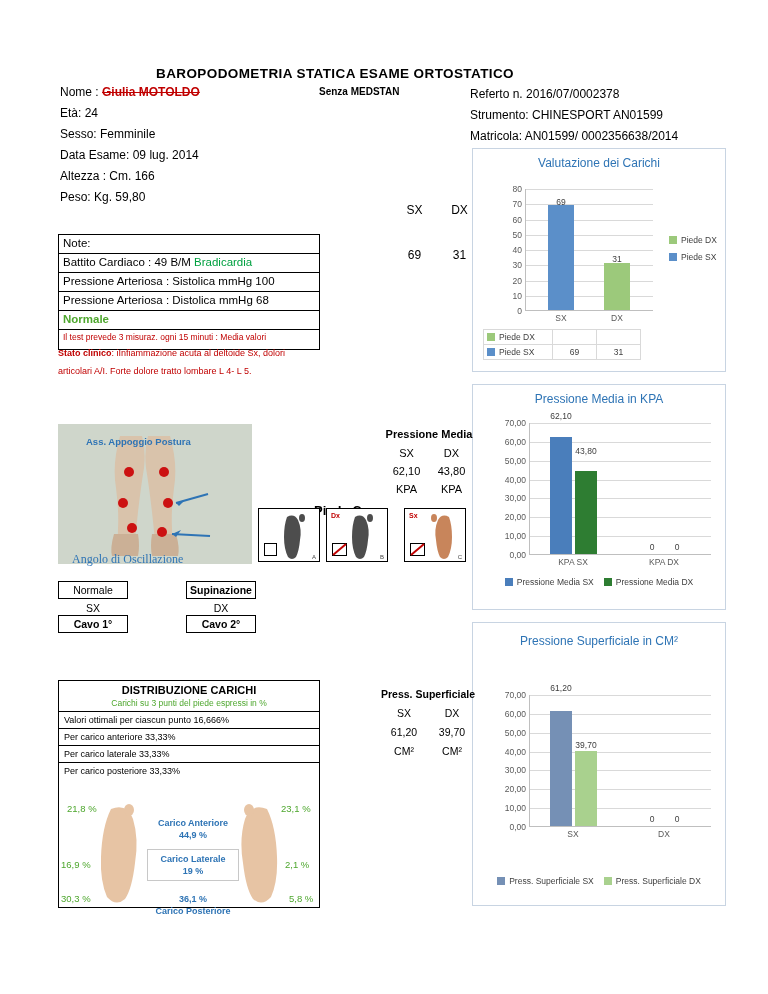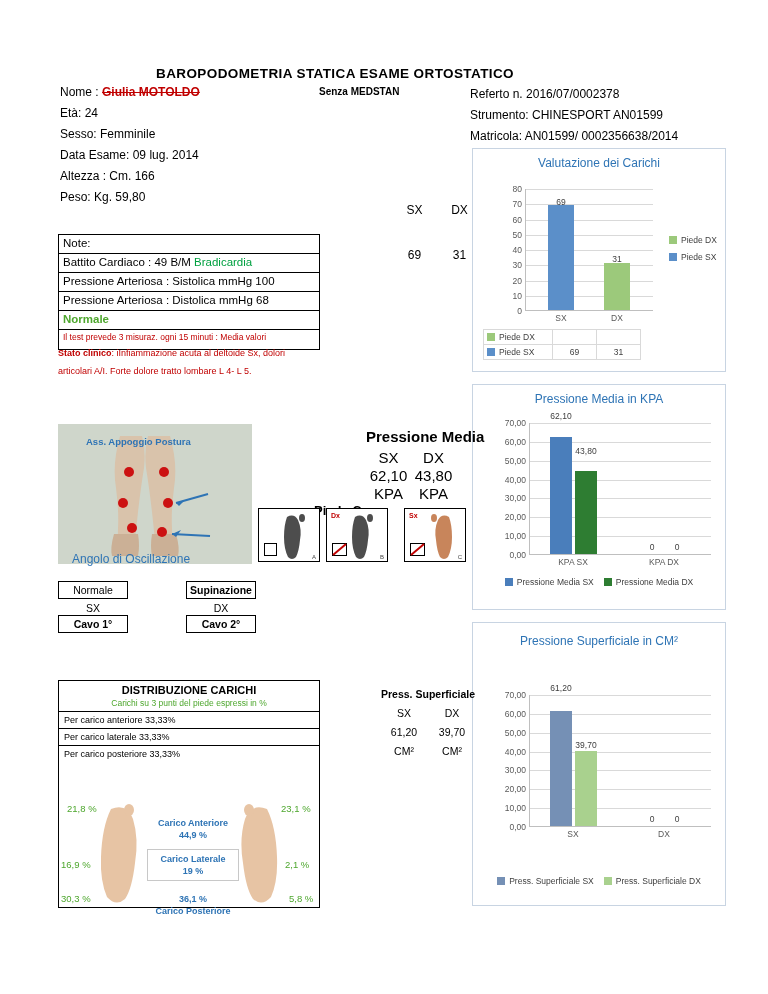--- a/index.html
+++ b/index.html
@@ -79,35 +79,35 @@
 
   
   #panel2 { left:436px; top:384px; width:254px; height:226px; }
   #panel3 { left:436px; top:622px; width:254px; height:284px; }
 
   .hleg { position:absolute; display:flex; justify-content:center; width:100%;
           font-size:8.5px; color:#404040; }
   .hleg .li { display:flex; align-items:center; margin:0 5px; }
 
   
-  .pm-block { position:absolute; left:330px; top:428px; font-size:15px; text-align:center;}
+  .pm-block { position:absolute; left:348px; top:428px; font-size:11px; text-align:center;}
   .pm-block .hd { font-weight:bold; margin-bottom:4px;}
   .pm-block .row { display:flex; }
   .pm-block .c { width:45px; text-align:center; line-height:18px; }
   .ps-block { position:absolute; left:344px; top:688px; font-size:10.5px; text-align:center;}
   .ps-block .hd { font-weight:bold; margin-bottom:4px;}
   .ps-block .row { display:flex; }
   .ps-block .c { width:48px; text-align:center; line-height:19px; }
 
   
   .legs { position:absolute; left:22px; top:424px; width:194px; height:140px;
           background:#cfd6cb; overflow:hidden; }
   .legsvg { position:absolute; left:0; top:0; }
   .legs-cap1 { position:absolute; left:50px; top:436px; color:#2e74b5; font-size:9.5px; font-weight:bold;}
-  .legs-cap2 { position:absolute; left:36px; top:552px; color:#2e74b5; font-size:12px; }
+  .legs-cap2 { position:absolute; left:36px; top:552px; color:#2e74b5; font-size:12px;font-family:Liberation Serif, serif; }
 
   .piedecavo { position:absolute; left:278px; top:503px; font-weight:bold; font-size:13px;}
   .footbox { position:absolute; border:1px solid #000; width:62px; height:54px; background:#fff;}
   .footbox .lt { position:absolute; right:3px; bottom:1px; font-size:6px; color:#444; }
   .footbox .tag { position:absolute; left:4px; top:3px; font-size:7px; font-weight:bold; color:#c00000;}
   .chk { position:absolute; left:5px; bottom:5px; width:13px; height:13px; border:1px solid #000; }
   .chkX { position:absolute; left:5px; bottom:5px; width:15px; height:13px; }
 
   .smallbox { position:absolute; border:1px solid #000; text-align:center;
               font-size:10.5px; padding:2px 0; background:#fff;}
@@ -429,20 +429,21 @@
     </div>
     <div class="row">
       <div class="c">CM²</div>
       <div class="c">CM²</div>
     </div>
   </div>
 
   <div id="dist">
     <div class="dt">DISTRIBUZIONE CARICHI</div>
     <div class="sub">Carichi su 3 punti del piede espressi in %</div>
+    <div class="line">Valori ottimali per ciascun punto     16,666%</div>
     <div class="line">Per carico anteriore      33,33%</div>
     <div class="line">Per carico laterale          33,33%</div>
     <div class="line">Per carico posteriore      33,33%</div>
 
     <div class="footarea">
       <svg width="260" height="106" viewBox="0 0 260 106" style="position:absolute;left:0;top:0">
         <path d="M52 8 q16 -6 22 10 q6 20 2 44 q-3 26 -10 36 q-9 8 -18 -2 q-7 -16 -6 -40 q1 -30 10 -48z" fill="#e7c4a4"></path>
         <ellipse cx="70" cy="9" rx="5" ry="6" fill="#e7c4a4"></ellipse>
         <path d="M208 8 q-16 -6 -22 10 q-6 20 -2 44 q3 26 10 36 q9 8 18 -2 q7 -16 6 -40 q-1 -30 -10 -48z" fill="#e7c4a4"></path>
         <ellipse cx="190" cy="9" rx="5" ry="6" fill="#e7c4a4"></ellipse>

